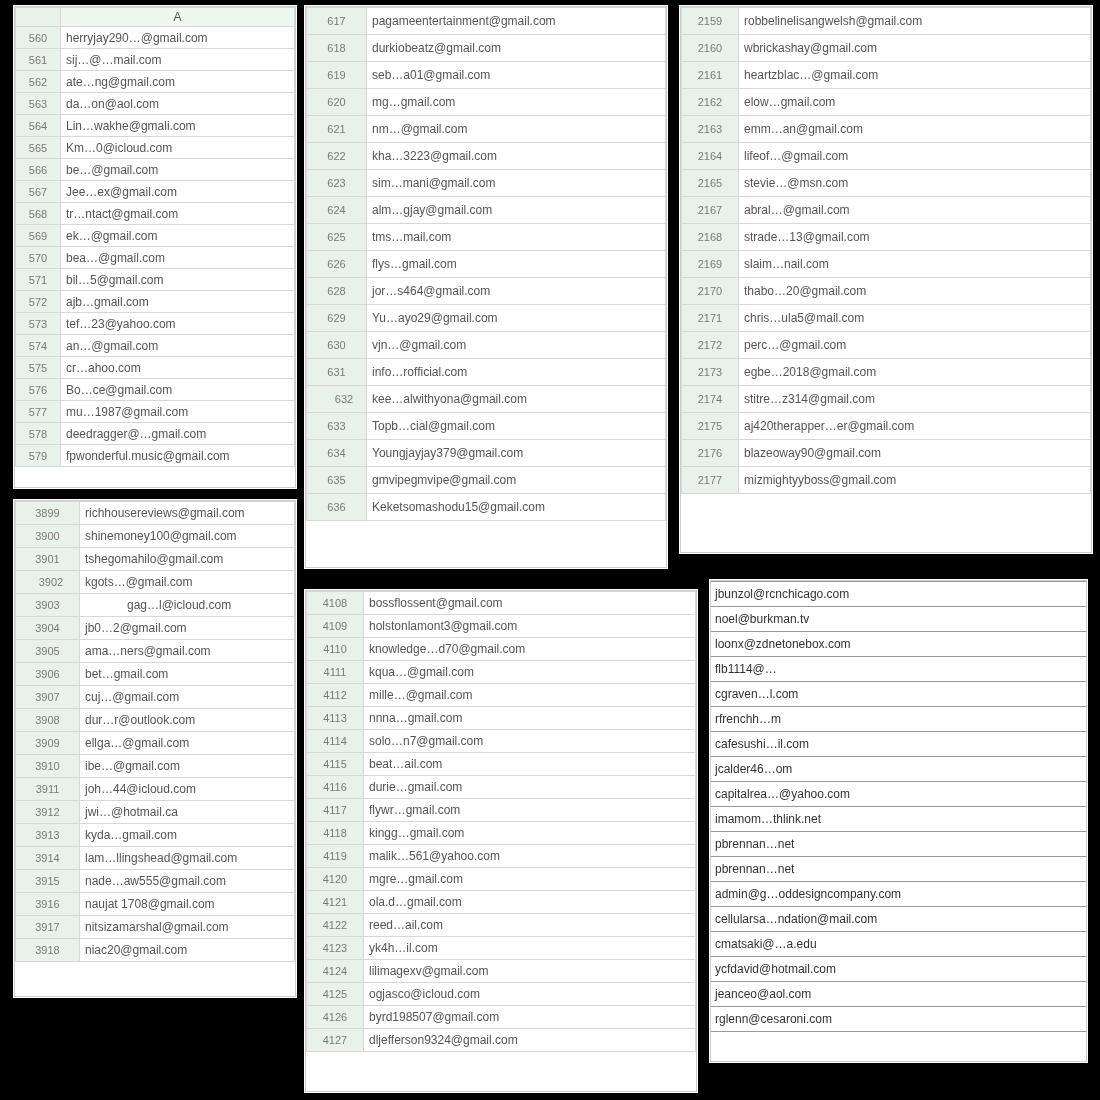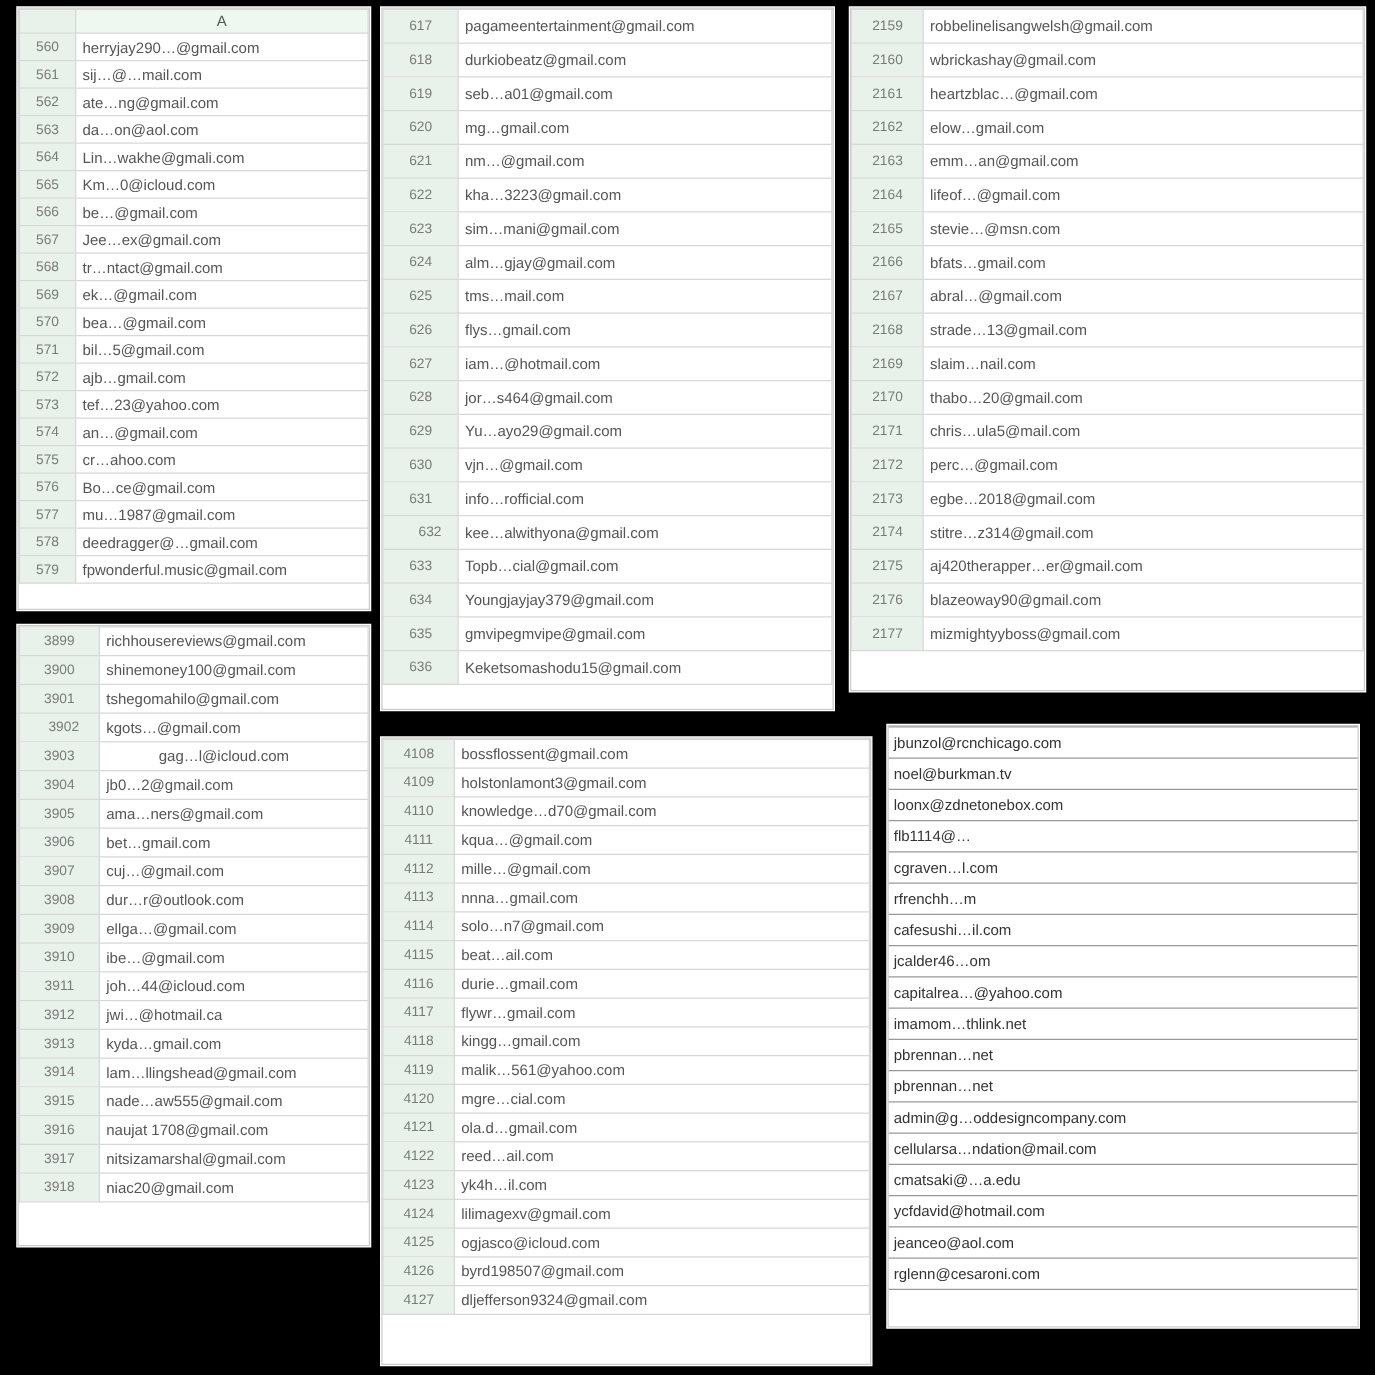--- a/index.html
+++ b/index.html
@@ -146,24 +146,20 @@
           </tr>
           <tr>
             <td class="rownum" style="height: 22px;">625</td>
             <td style="height: 22px;">tms…mail.com</td>
           </tr>
           <tr>
             <td class="rownum" style="height: 22px;">626</td>
             <td style="height: 22px;">flys…gmail.com</td>
           </tr>
           <tr>
-            <td class="rownum" style="height: 22px;">627</td>
-            <td style="height: 22px;">iam…@hotmail.com</td>
-          </tr>
-          <tr>
             <td class="rownum" style="height: 22px;">628</td>
             <td style="height: 22px;">jor…s464@gmail.com</td>
           </tr>
           <tr>
             <td class="rownum" style="height: 22px;">629</td>
             <td style="height: 22px;">Yu…ayo29@gmail.com</td>
           </tr>
           <tr>
             <td class="rownum" style="height: 22px;">630</td>
             <td style="height: 22px;">vjn…@gmail.com</td>
@@ -221,24 +217,20 @@
           </tr>
           <tr>
             <td class="rownum" style="width: 46px; height: 22px;">2164</td>
             <td style="height: 22px;">lifeof…@gmail.com</td>
           </tr>
           <tr>
             <td class="rownum" style="width: 46px; height: 22px;">2165</td>
             <td style="height: 22px;">stevie…@msn.com</td>
           </tr>
           <tr>
-            <td class="rownum" style="width: 46px; height: 22px;">2166</td>
-            <td style="height: 22px;">bfats…gmail.com</td>
-          </tr>
-          <tr>
             <td class="rownum" style="width: 46px; height: 22px;">2167</td>
             <td style="height: 22px;">abral…@gmail.com</td>
           </tr>
           <tr>
             <td class="rownum" style="width: 46px; height: 22px;">2168</td>
             <td style="height: 22px;">strade…13@gmail.com</td>
           </tr>
           <tr>
             <td class="rownum" style="width: 46px; height: 22px;">2169</td>
             <td style="height: 22px;">slaim…nail.com</td>
@@ -412,21 +404,21 @@
           <tr>
             <td class="rownum" style="width: 46px; height: 18px;">4118</td>
             <td style="height: 18px;">kingg…gmail.com</td>
           </tr>
           <tr>
             <td class="rownum" style="width: 46px; height: 18px;">4119</td>
             <td style="height: 18px;">malik…561@yahoo.com</td>
           </tr>
           <tr>
             <td class="rownum" style="width: 46px; height: 18px;">4120</td>
-            <td style="height: 18px;">mgre…cial.com</td>
+            <td style="height: 18px;">mgre…gmail.com</td>
           </tr>
           <tr>
             <td class="rownum" style="width: 46px; height: 18px;">4121</td>
             <td style="height: 18px;">ola.d…gmail.com</td>
           </tr>
           <tr>
             <td class="rownum" style="width: 46px; height: 18px;">4122</td>
             <td style="height: 18px;">reed…ail.com</td>
           </tr>
           <tr>

